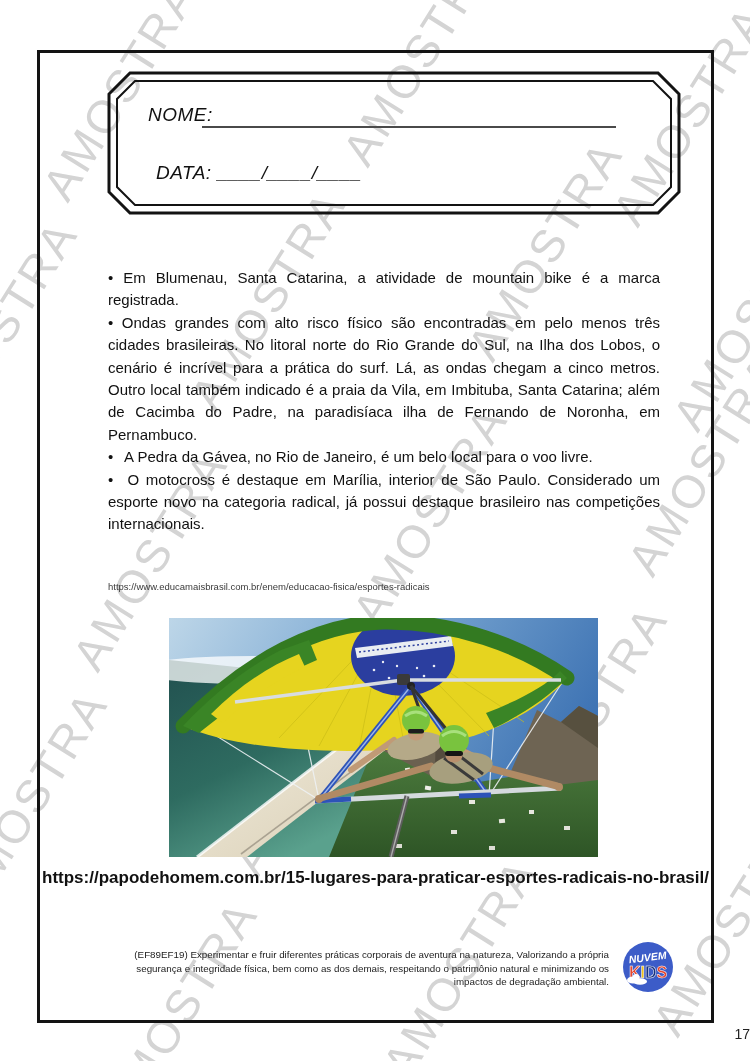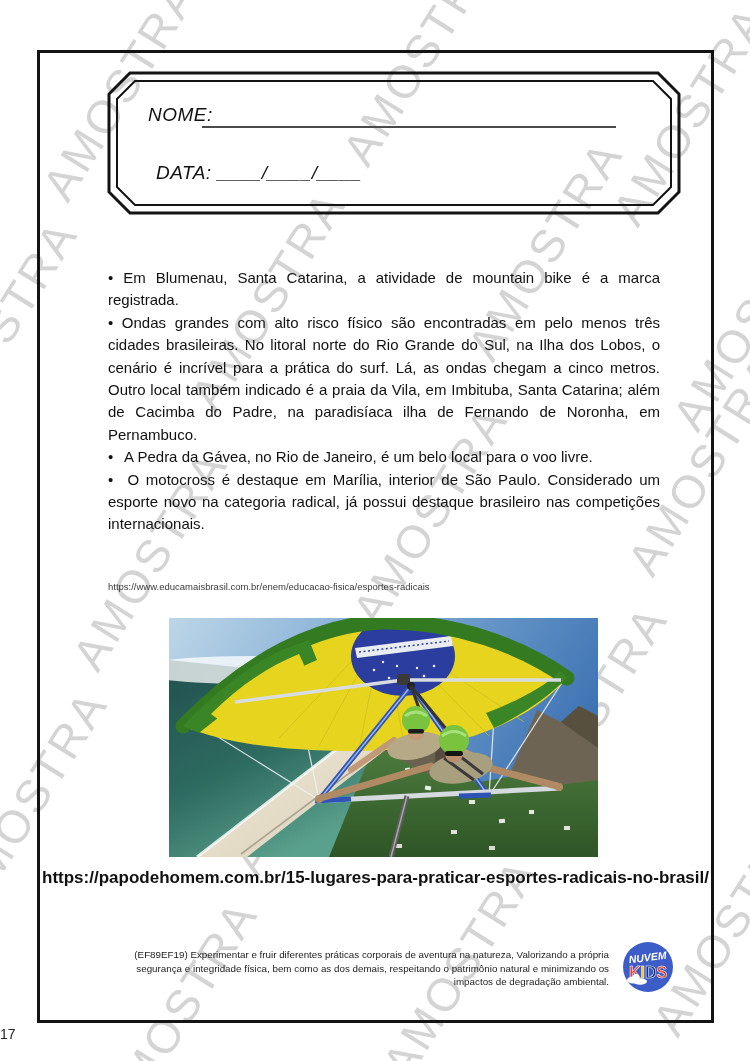--- a/index.html
+++ b/index.html
@@ -29,21 +29,21 @@
   .bodytext{position:absolute;left:108px;top:267px;width:552px;font-size:15px;line-height:22.4px;text-align:justify;}
   .bodytext p{margin:0;}
   .src-top{position:absolute;left:108px;top:581px;width:552px;text-align:left;font-size:9.5px;color:#3a3a3a;}
   
   .photo{position:absolute;left:169px;top:618px;width:429px;height:239px;}
   .photo svg{display:block;width:100%;height:100%;}
   .src-bottom{position:absolute;left:37px;top:868px;width:677px;text-align:center;font-size:17px;color:#111;font-weight:bold;}
   
   .skilltext{position:absolute;left:107px;top:948px;width:502px;font-size:9.8px;line-height:13.5px;color:#1c1c1c;text-align:right;}
   .logo{position:absolute;left:621px;top:940px;width:54px;height:54px;}
-  .pagenum{position:absolute;left:0;top:1026px;width:750px;text-align:left;font-size:14px;color:#222;}
+  .pagenum{position:absolute;left:0;top:1026px;width:750px;text-align:right;font-size:14px;color:#222;}
 </style>
 </head>
 <body>
 
 <div id="wmlayer">
     <div class="wm" style="left: 120px; top: 90px;">AMOSTRA</div>
     <div class="wm" style="left: 420px; top: 55px;">AMOSTRA</div>
     <div class="wm" style="left: 690px; top: 115px;">AMOSTRA</div>
     <div class="wm" style="left: 0px; top: 330px;">AMOSTRA</div>
     <div class="wm" style="left: 268px; top: 300px;">AMOSTRA</div>

